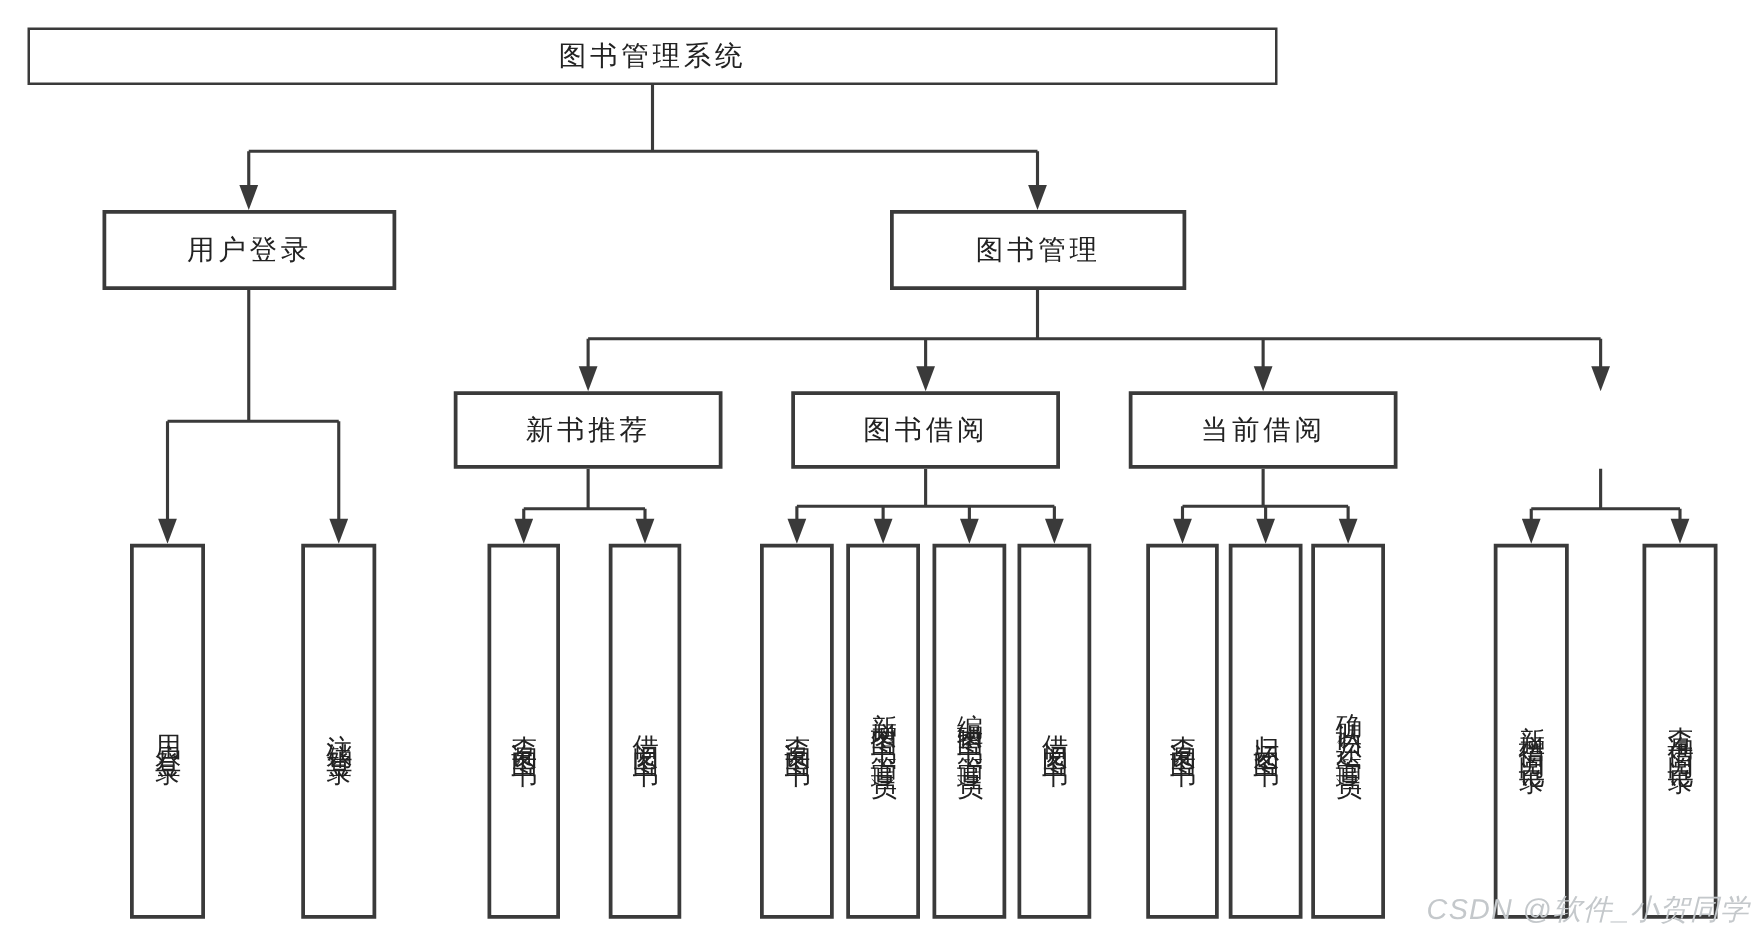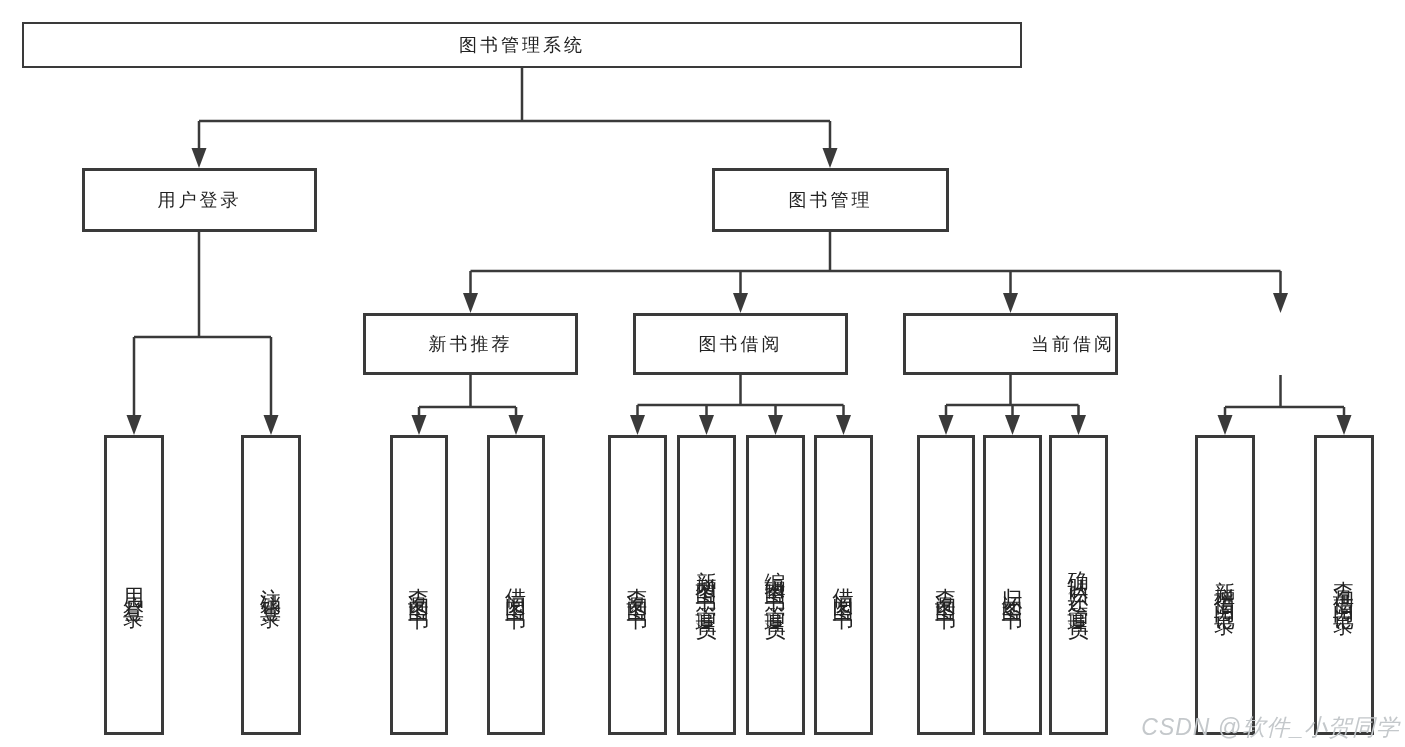--- a/index.html
+++ b/index.html
@@ -20,21 +20,21 @@
   .node{
     position:absolute;
     background:var(--fill);
     border:3px solid var(--line);
     box-sizing:border-box;
     display:flex;align-items:center;justify-content:center;
     color:var(--text);
   }
   .node.root{border-width:2px;}
   .node.h span{
-    font-size:18px;letter-spacing:3px;white-space:nowrap;
+    font-size:22px;letter-spacing:3px;white-space:nowrap;
     color:var(--text);
   }
   .node.v span{
     writing-mode:vertical-rl;
     text-orientation:mixed;
     font-size:21px;letter-spacing:7px;line-height:1;
     color:var(--text);
     white-space:nowrap;
   }
   .watermark{
@@ -89,21 +89,21 @@
   <div class="node h" style="left:712px;top:168px;width:237px;height:64px;">
     <span>图书管理</span>
   </div>
 
   <div class="node h" style="left:633px;top:313px;width:215px;height:62px;">
     <span>图书借阅</span>
   </div>
   <div class="node h" style="left:363px;top:313px;width:215px;height:62px;">
     <span>新书推荐</span>
   </div>
-  <div class="node h" style="left:903px;top:313px;width:215px;height:62px;justify-content:flex-end;">
+  <div class="node h" style="left:903px;top:313px;width:215px;height:62px;">
     <span>当前借阅</span>
   </div>
 
   <div class="node v" style="left:104px;top:435px;width:60px;height:300px;">
     <span>用户登录</span>
   </div>
   <div class="node v" style="left:241px;top:435px;width:60px;height:300px;">
     <span>注销登录</span>
   </div>
 

